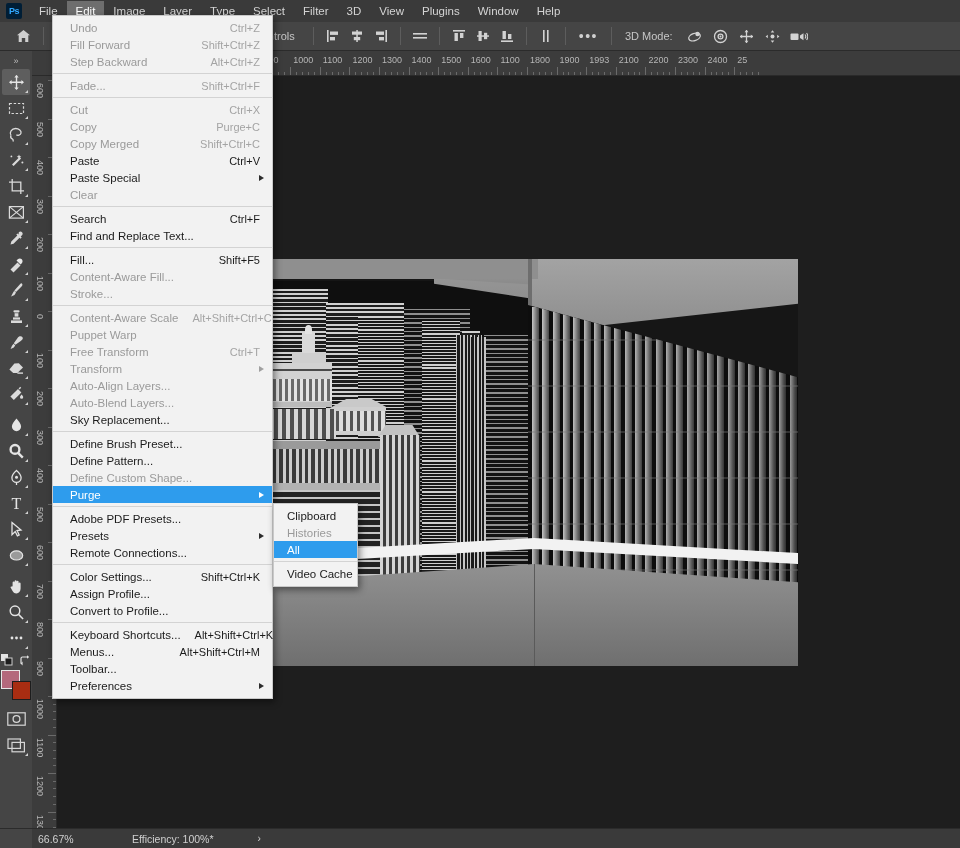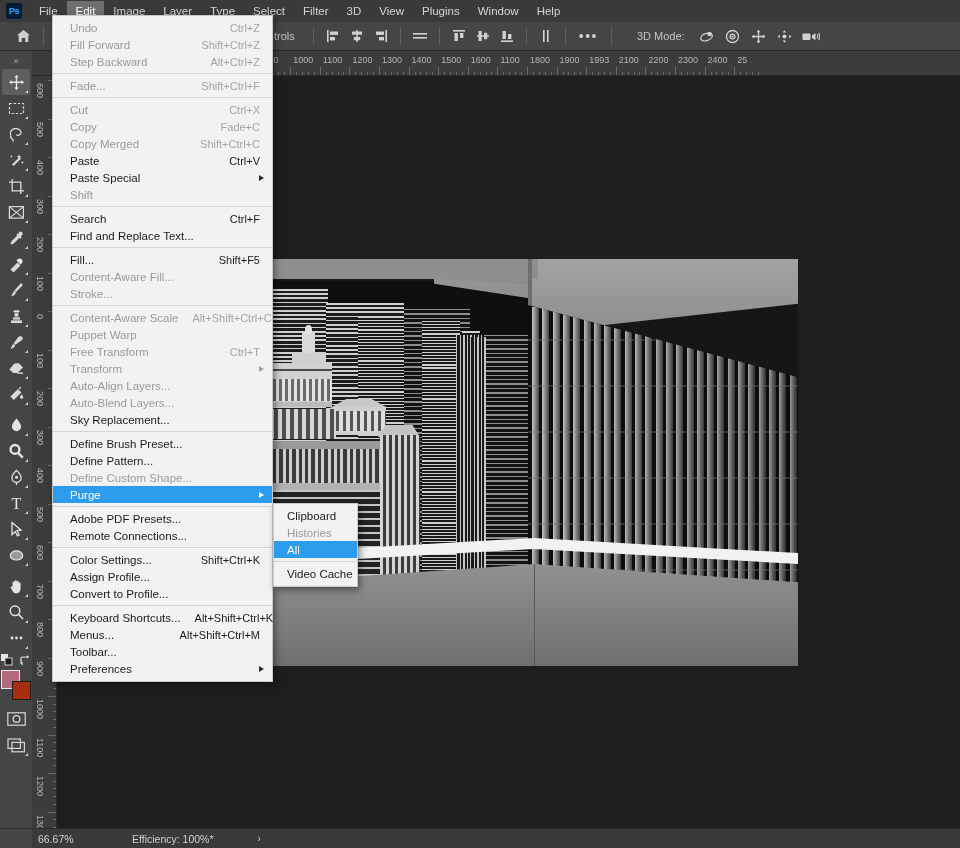--- a/index.html
+++ b/index.html
@@ -304,21 +304,21 @@
     <div class="align-ico">
       <svg width="16" height="16" viewBox="0 0 16 16">
           <rect x="5" y="2" width="1.6" height="12" fill="#d2d2d2"></rect>
           <rect x="9" y="2" width="1.6" height="12" fill="#d2d2d2"></rect>
         </svg>
     </div>
     <div class="opt-sep"></div>
     <div class="dots">•••</div>
     <div class="opt-sep"></div>
 
-    <div class="opt-label" style="margin-left:18px">3D Mode:</div>
+    <div class="opt-label" style="margin-left:6px">3D Mode:</div>
 
     <div class="d3-ico" style="margin-left:10px">
       <svg width="17" height="15" viewBox="0 0 17 15">
           <ellipse cx="8.5" cy="8" rx="6" ry="3.6" fill="none" stroke="#d2d2d2" stroke-width="1.3" transform="rotate(-20 8.5 8)"></ellipse>
           <circle cx="11.5" cy="5" r="2.2" fill="#d2d2d2"></circle>
         </svg>
     </div>
     <div class="d3-ico">
       <svg width="17" height="15" viewBox="0 0 17 15">
           <circle cx="8.5" cy="7.5" r="6" fill="none" stroke="#d2d2d2" stroke-width="1.3"></circle>
@@ -1330,36 +1330,36 @@
         <span class="lbl">Fade...</span>
         <span class="sc">Shift+Ctrl+F</span>
       </div>
       <div class="sep"></div>
       <div class="row dis">
         <span class="lbl">Cut</span>
         <span class="sc">Ctrl+X</span>
       </div>
       <div class="row dis">
         <span class="lbl">Copy</span>
-        <span class="sc">Fade+C</span>
+        <span class="sc">Purge+C</span>
       </div>
       <div class="row dis">
         <span class="lbl">Copy Merged</span>
         <span class="sc">Shift+Ctrl+C</span>
       </div>
       <div class="row en">
         <span class="lbl">Paste</span>
         <span class="sc">Ctrl+V</span>
       </div>
       <div class="row en">
         <span class="lbl">Paste Special</span>
         <span class="arw"></span>
       </div>
       <div class="row dis">
-        <span class="lbl">Shift</span>
+        <span class="lbl">Clear</span>
       </div>
       <div class="sep"></div>
       <div class="row en">
         <span class="lbl">Search</span>
         <span class="sc">Ctrl+F</span>
       </div>
       <div class="row en">
         <span class="lbl">Find and Replace Text...</span>
       </div>
       <div class="sep"></div>
@@ -1408,20 +1408,24 @@
       <div class="row dis">
         <span class="lbl">Define Custom Shape...</span>
       </div>
       <div class="row hl">
         <span class="lbl">Purge</span>
         <span class="arw"></span>
       </div>
       <div class="sep"></div>
       <div class="row en">
         <span class="lbl">Adobe PDF Presets...</span>
+      </div>
+      <div class="row en">
+        <span class="lbl">Presets</span>
+        <span class="arw"></span>
       </div>
       <div class="row en">
         <span class="lbl">Remote Connections...</span>
       </div>
       <div class="sep"></div>
       <div class="row en">
         <span class="lbl">Color Settings...</span>
         <span class="sc">Shift+Ctrl+K</span>
       </div>
       <div class="row en">

